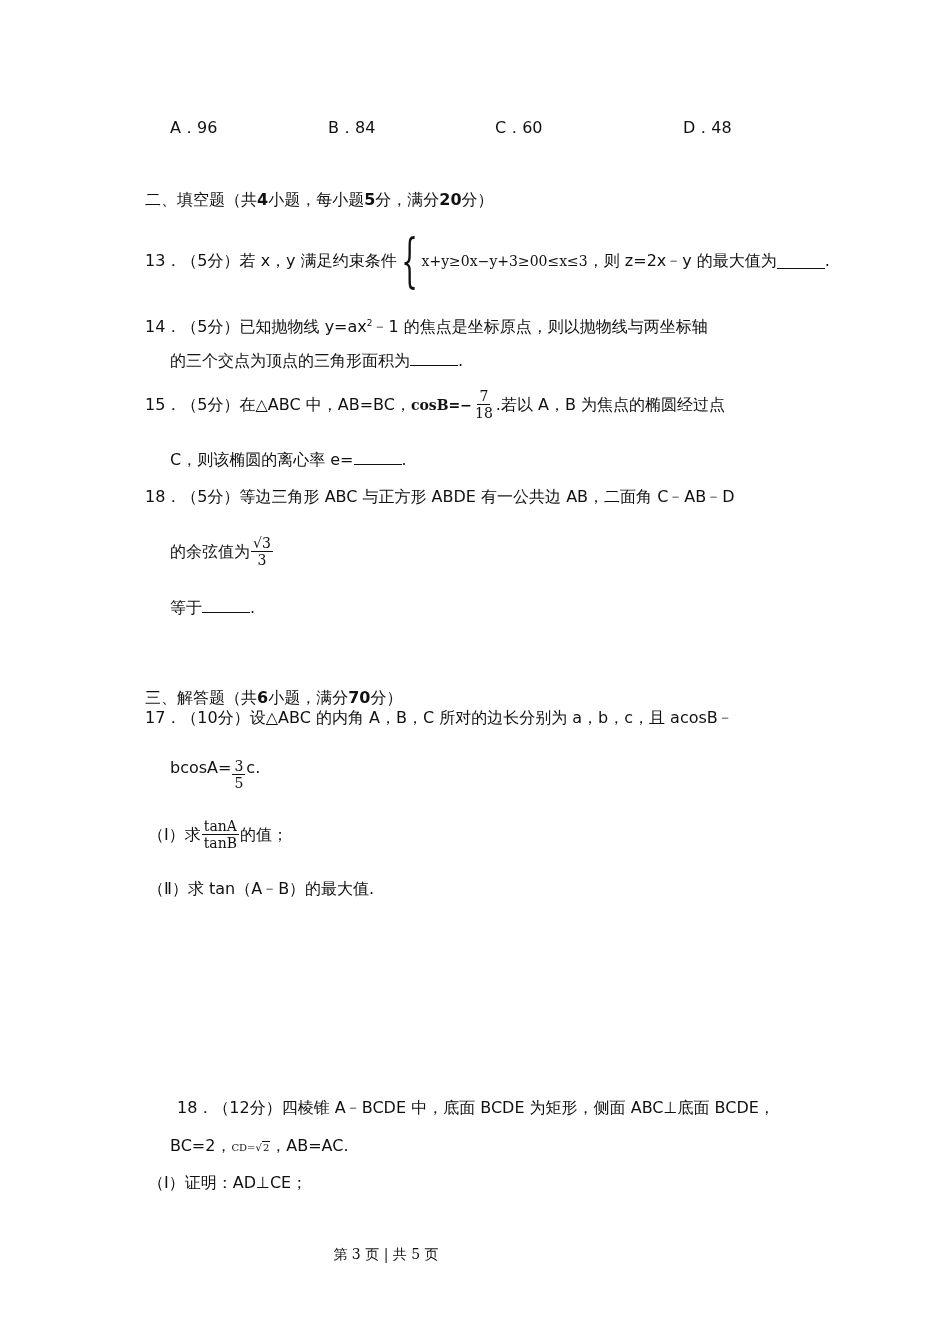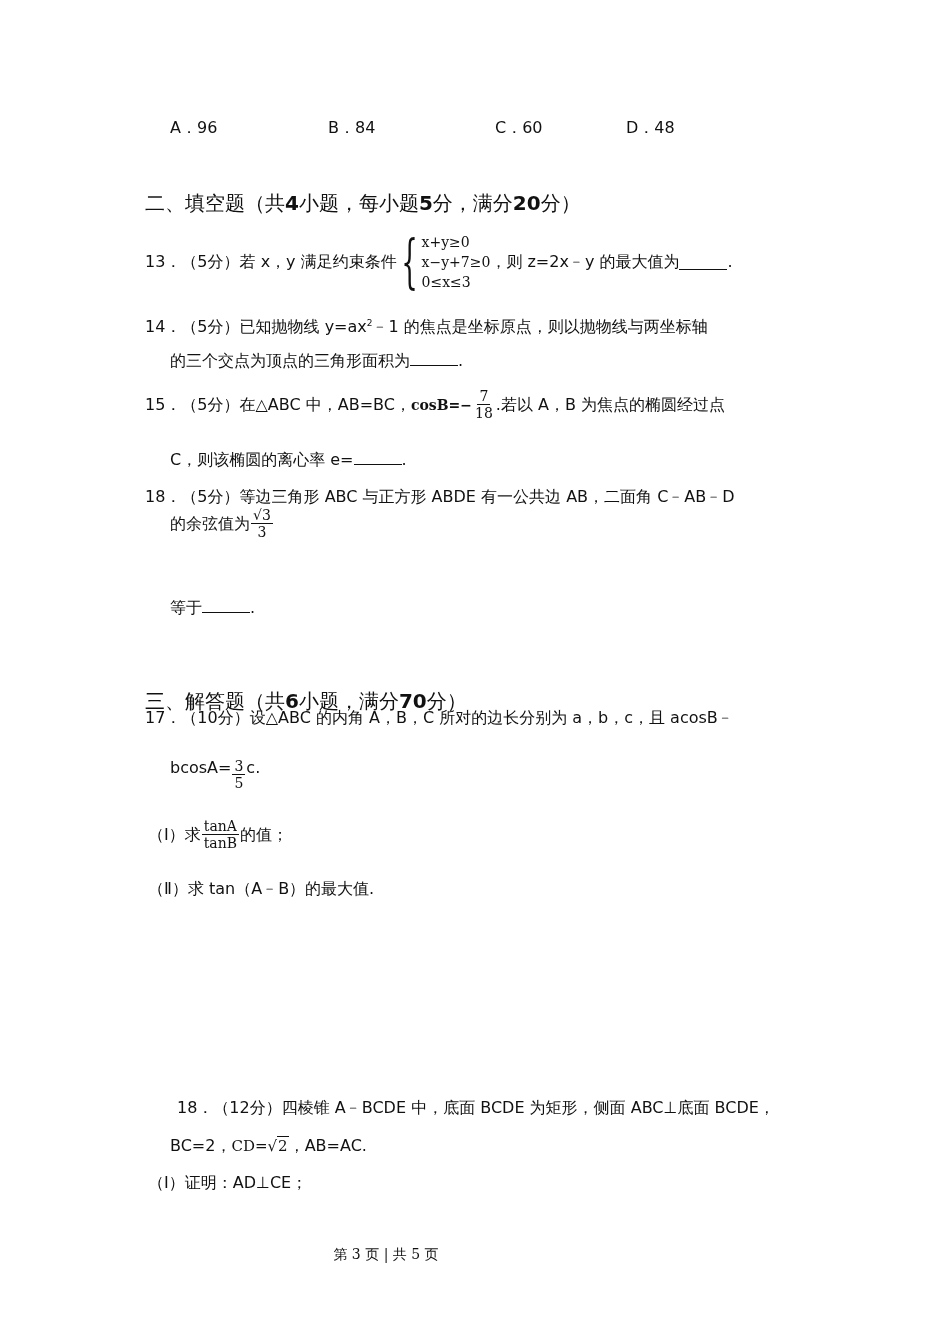--- a/index.html
+++ b/index.html
@@ -3,56 +3,56 @@
 <meta charset="utf-8">
 <style>
   html, body { margin: 0; padding: 0; background: #ffffff; }
   body {
     width: 950px; height: 1344px; position: relative; overflow: hidden;
     font-family: "DejaVu Sans", "Liberation Sans", sans-serif;
     color: #111; font-size: 16px;
   }
   .abs { position: absolute; white-space: nowrap; }
   .opt { top: 118px; font-size: 16px; }
-  .sec { font-size: 20px; }
+  .sec { font-size: 16px; }
   .sec b { font-weight: bold; }
   .q { font-size: 16px; line-height: 20px; }
   .blank { display: inline-block; width: 48px; border-bottom: 1px solid #111; height: 14px; vertical-align: baseline; }
   .frac { display: inline-flex; flex-direction: column; align-items: center; vertical-align: middle; font-family: "DejaVu Serif", serif; font-size: 14px; line-height: 16px; margin: 0 1px; }
   .frac .num { border-bottom: 1px solid #111; padding: 0 2px; }
   .frac .den { padding: 0 2px; }
   .serifm { font-family: "DejaVu Serif", serif; font-size: 14px; font-weight: bold; }
   .brace-sys { display: inline-flex; align-items: center; vertical-align: middle; }
   .brace { font-size: 58px; line-height: 58px; font-family: "DejaVu Serif", serif; font-weight: 100; transform: scaleX(0.45); margin: 0 -6px; }
-  .sys-lines { display: flex; flex-direction: column; font-family: "DejaVu Serif", serif; font-size: 14px; line-height: 20px; }
-  .sqrt { font-family: "DejaVu Serif", serif; font-size: 15px; margin-top: 44px; }
+  .sys-lines { display: flex; font-family: "DejaVu Serif", serif; font-size: 14px; line-height: 20px; }
+  .sqrt { font-family: "DejaVu Serif", serif; font-size: 10px; margin-top: 44px; }
   .sqrt .rad { border-top: 1px solid #111; padding: 0 1px; }
   .footer { top: 1246px; left: 0; width: 772px; text-align: center; font-size: 14px; font-family: "DejaVu Serif", serif; }
   sup { font-size: 9px; }
 </style>
 </head>
 <body>
 
 <div class="abs opt" style="left:170px;"><span>A．</span><span>96</span></div>
 <div class="abs opt" style="left:328px;"><span>B．</span><span>84</span></div>
 <div class="abs opt" style="left:495px;"><span>C．</span><span>60</span></div>
-<div class="abs opt" style="left:626px;"><span>D．</span><span>48</span></div>
+<div class="abs opt" style="left:683px;"><span>D．</span><span>48</span></div>
 
 <div class="abs sec" style="left:145px; top:190px;">
   <span>二、填空题（共</span><b>4</b><span>小题，每小题</span><b>5</b><span>分，满分</span><b>20</b><span>分）</span>
 </div>
 
 <div class="abs q" style="left:145px; top:232px; display:flex; align-items:center;">
   <span>13．</span>
   <span>（5分）若 x，y 满足约束条件</span>
   <span class="brace-sys">
     <span class="brace">{</span>
     <span class="sys-lines">
       <span>x+y≥0</span>
-      <span>x−y+7≥0</span>
+      <span>x−y+3≥0</span>
       <span>0≤x≤3</span>
     </span>
   </span>
   <span>，则 z=2x﹣y 的最大值为</span>
   <span class="blank"></span>
     <span>.</span>
 </div>
 
 <div class="abs q" style="left:145px; top:313px;">
   <span>14．</span><span>（5分）已知抛物线 y=ax</span><sup>2</sup><span>﹣1 的焦点是坐标原点，则以抛物线与两坐标轴</span>
@@ -71,21 +71,21 @@
     </span>
   <span>.若以 A，B 为焦点的椭圆经过点</span>
 </div>
 <div class="abs q" style="left:170px; top:450px;">
   <span>C，则该椭圆的离心率 e=</span><span class="blank"></span><span>.</span>
 </div>
 
 <div class="abs q" style="left:145px; top:487px;">
   <span>18．</span><span>（5分）等边三角形 ABC 与正方形 ABDE 有一公共边 AB，二面角 C﹣AB﹣D</span>
 </div>
-<div class="abs q" style="left:170px; top:507px; display:flex; align-items:center;">
+<div class="abs q" style="left:170px; top:535px; display:flex; align-items:center;">
   <span>的余弦值为</span>
   <span class="frac">
       <span class="num">√3</span>
       <span class="den">3</span>
     </span>
 </div>
 <div class="abs q" style="left:170px; top:598px;">
   <span>等于</span><span class="blank"></span><span>.</span>
 </div>
 

